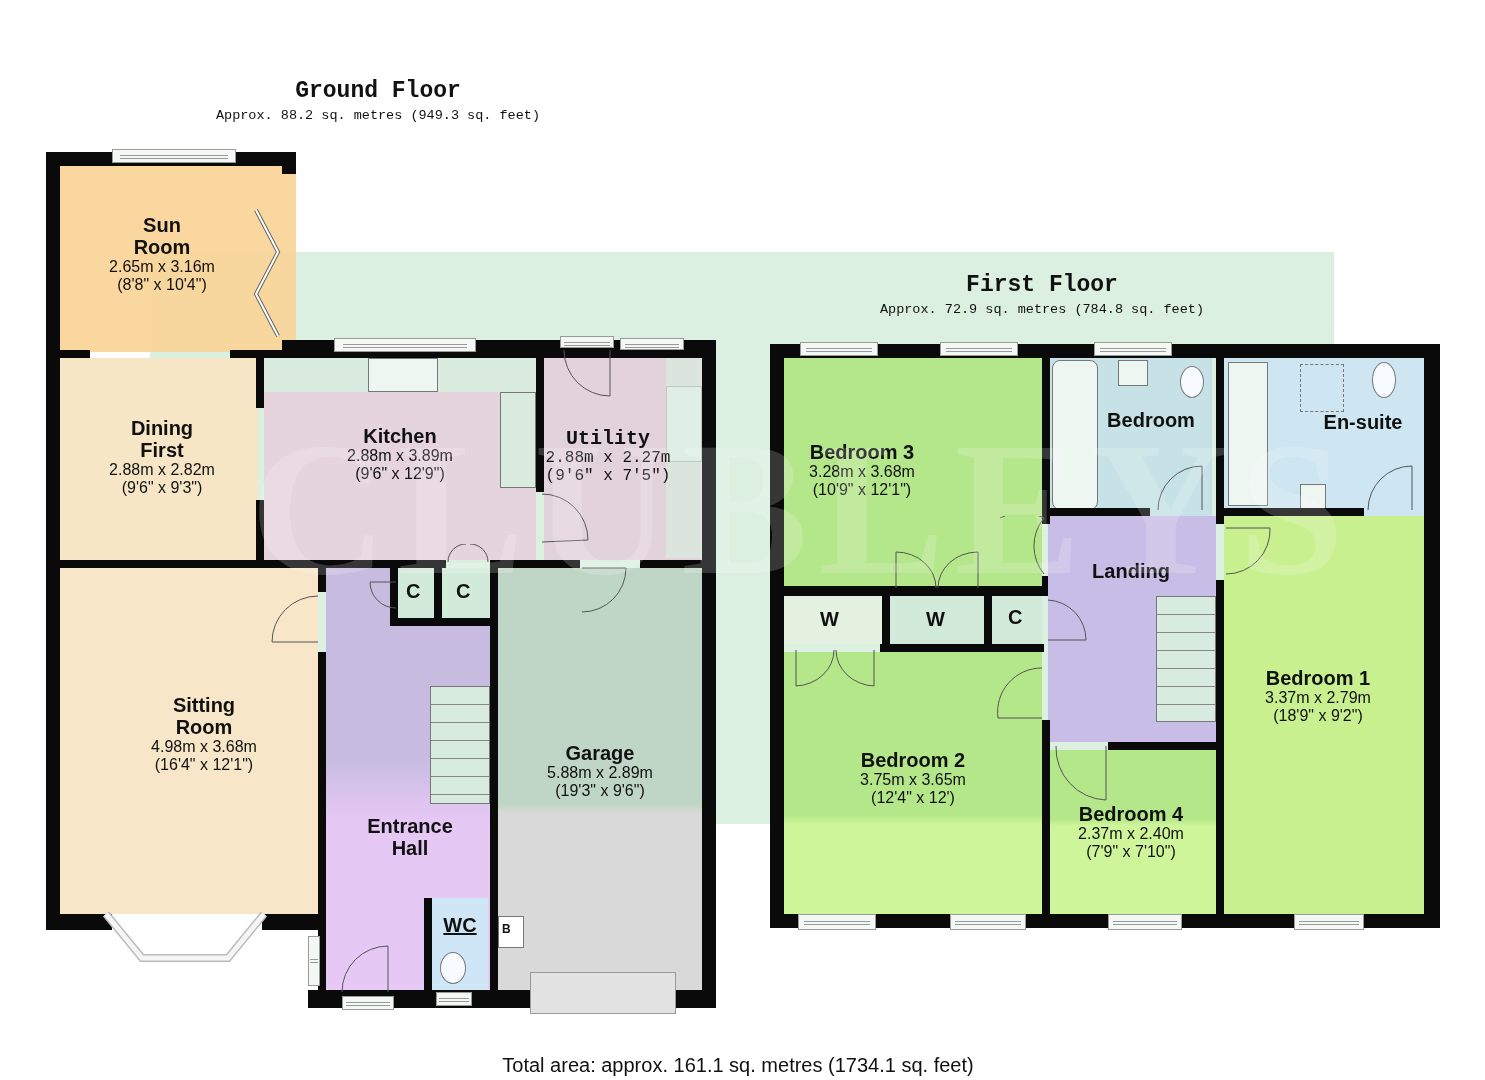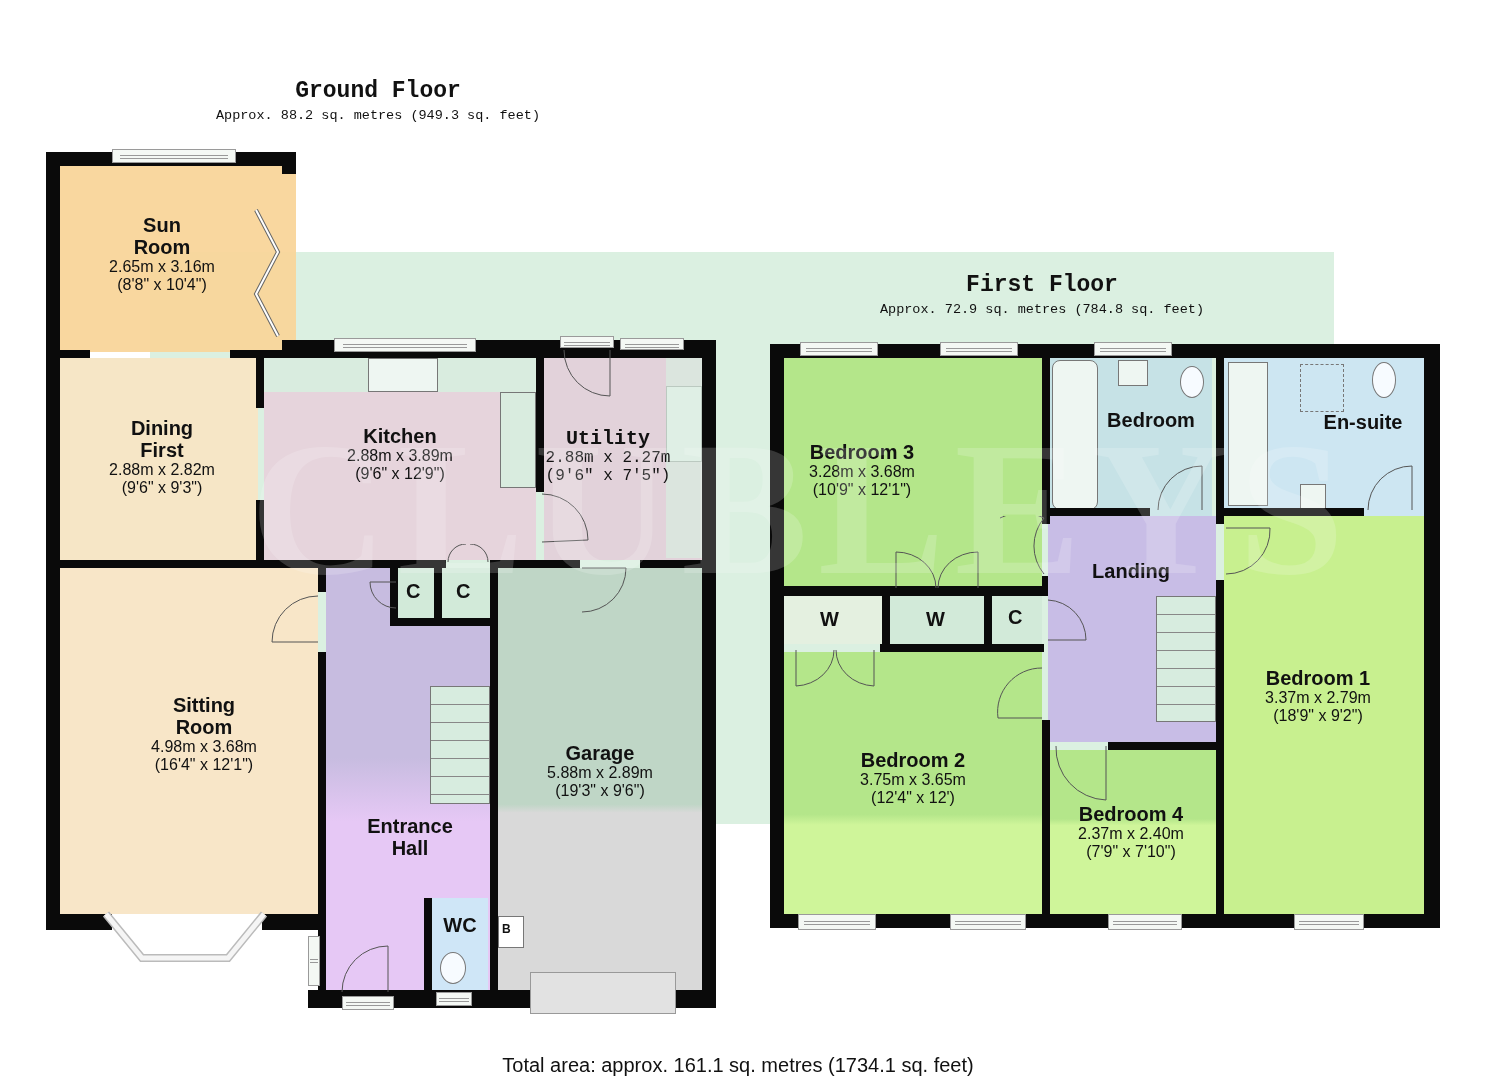--- a/index.html
+++ b/index.html
@@ -151,21 +151,21 @@
   </div>
   <div class="lbl" style="left:410px;top:815px;">
     <span class="n">Entrance</span>
       <span class="n">Hall</span>
   </div>
   <div class="lbl" style="left:600px;top:742px;">
     <span class="n">Garage</span>
     <span class="d">5.88m x 2.89m</span>
       <span class="d">(19'3" x 9'6")</span>
   </div>
-  <div class="lbl" style="left:460px;top:914px;">
+  <div class="lbl" style="left:460px;top:914px;text-decoration:underline;">
     <span class="n">WC</span>
   </div>
   <span class="cup" style="left:406px;top:580px;">C</span>
   <span class="cup" style="left:456px;top:580px;">C</span>
 </div>
 
 <div class="title" style="left:1042px;top:272px;">
   <span class="t">First Floor</span>
   <span class="s">Approx. 72.9 sq. metres (784.8 sq. feet)</span>
 </div>

